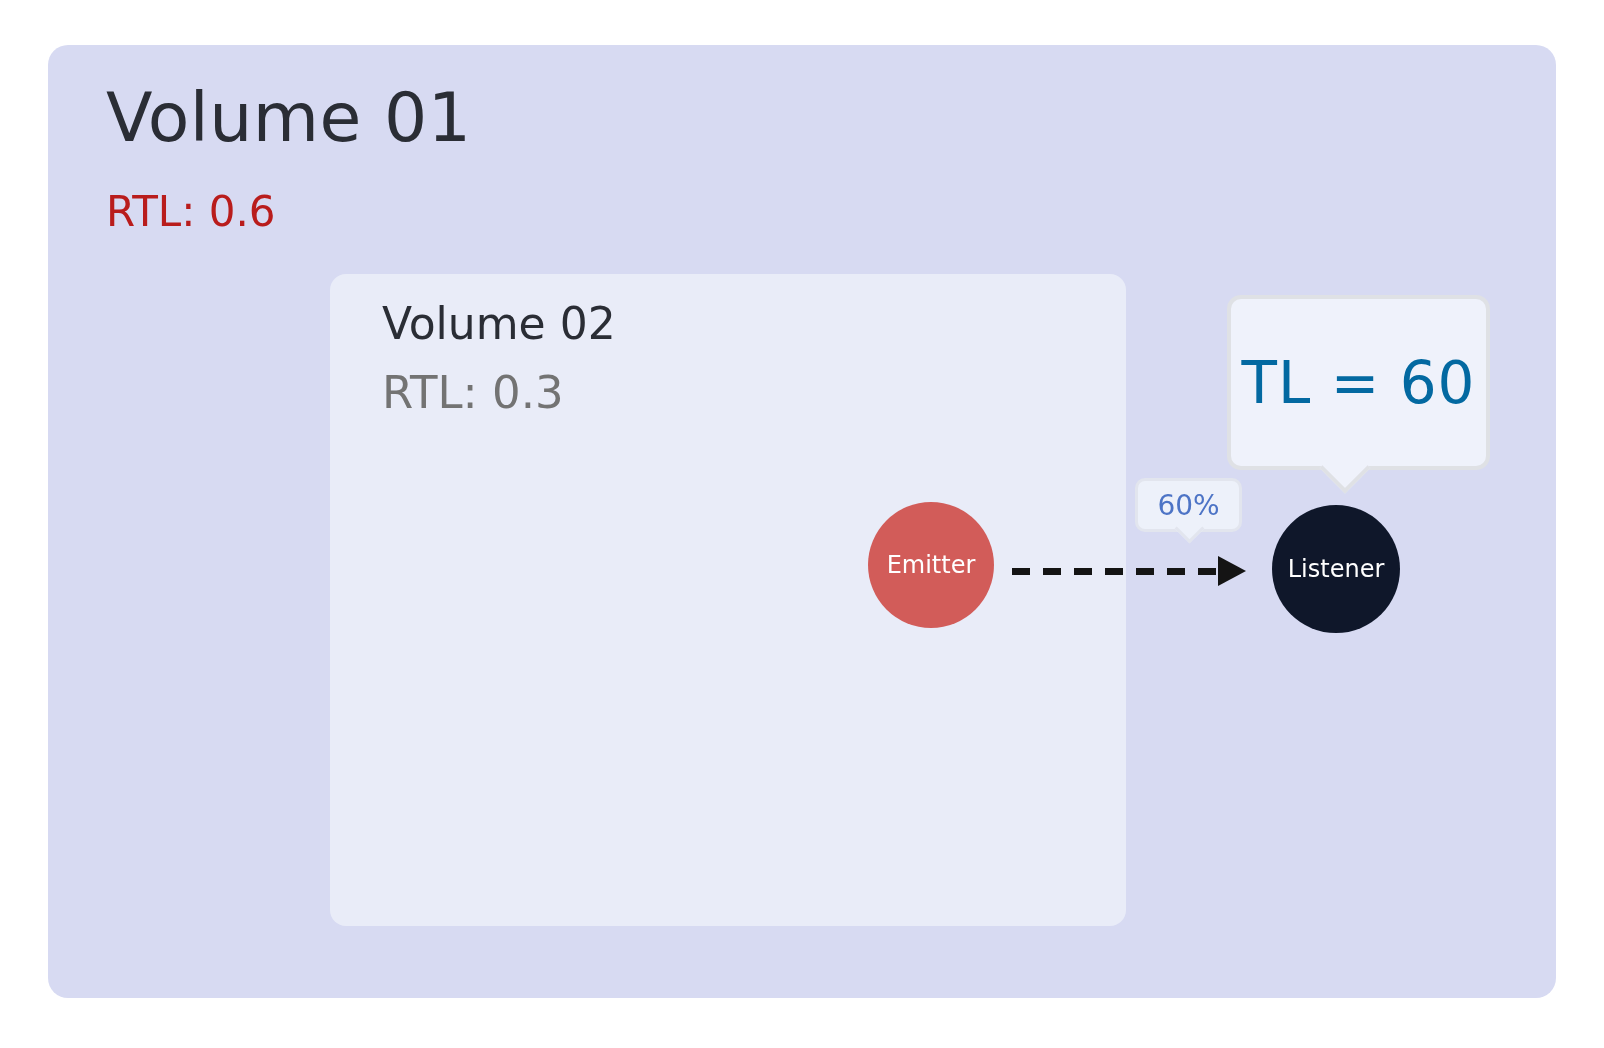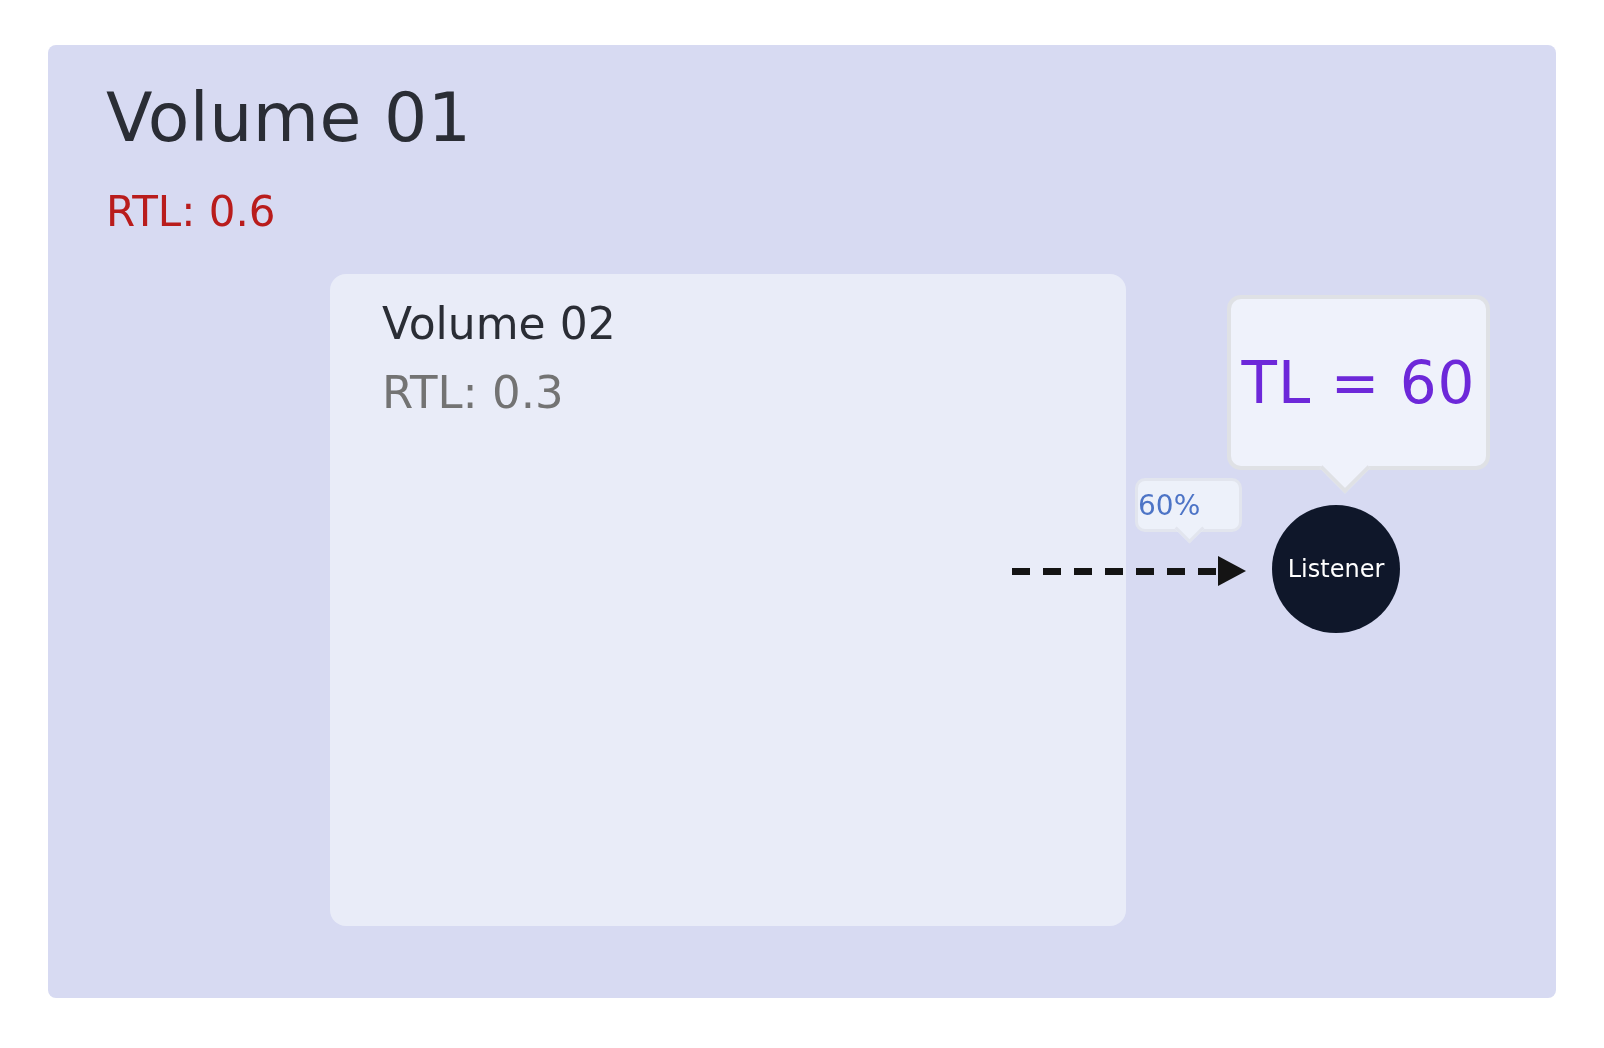--- a/index.html
+++ b/index.html
@@ -9,21 +9,21 @@
     height: 1048px;
     background: #ffffff;
     font-family: "DejaVu Sans", "Liberation Sans", sans-serif;
     overflow: hidden;
   }
   .vol1 {
     position: absolute;
     left: 48px; top: 45px;
     width: 1508px; height: 953px;
     background: #d7daf2;
-    border-radius: 8px;
+    border-radius: 20px;
   }
   .vol1-title {
     position: absolute;
     left: 58px; top: 32px;
     font-size: 68px;
     line-height: 1.2;
     color: #2a2d35;
     letter-spacing: 0.5px;
   }
   .vol1-rtl {
@@ -87,21 +87,21 @@
   .badge60 {
     position: absolute;
     left: 1087px; top: 433px;
     width: 107px; height: 54px;
     box-sizing: border-box;
     background: #edf1fa;
     border: 3px solid #e2e5ee;
     border-radius: 10px;
     display: flex;
     align-items: center;
-    justify-content: flex-start;
+    justify-content: center;
     font-size: 28px;
     color: #4d74c6;
   }
   .badge60::after {
     content: "";
     position: absolute;
     left: 41px; bottom: -10px;
     width: 18px; height: 18px;
     background: #edf1fa;
     border-right: 3px solid #e2e5ee;
@@ -113,21 +113,21 @@
     left: 1179px; top: 250px;
     width: 263px; height: 175px;
     box-sizing: border-box;
     background: #eff2fb;
     border: 4px solid #dfe1e5;
     border-radius: 14px;
     display: flex;
     align-items: center;
     justify-content: center;
     font-size: 58px;
-    color: #6d28d9;
+    color: #0369a1;
     letter-spacing: 1px;
   }
   .tl-callout::after {
     content: "";
     position: absolute;
     left: 96px; bottom: -20px;
     width: 32px; height: 32px;
     background: #eff2fb;
     border-right: 4px solid #dfe1e5;
     border-bottom: 4px solid #dfe1e5;
@@ -143,20 +143,23 @@
 
     <div class="vol1-title">Volume 01</div>
 
     <div class="vol1-rtl">RTL: 0.6</div>
 
     <div class="vol2">
       <div class="vol2-title">Volume 02</div>
       <div class="vol2-rtl">RTL: 0.3</div>
     </div>
 
+    <div class="node emitter">
+      <span>Emitter</span>
+    </div>
 
     <div class="dash-line"></div>
 
     <div class="arrow-head"></div>
 
     <div class="badge60">
       <span>60%</span>
     </div>
 
     <div class="tl-callout">

